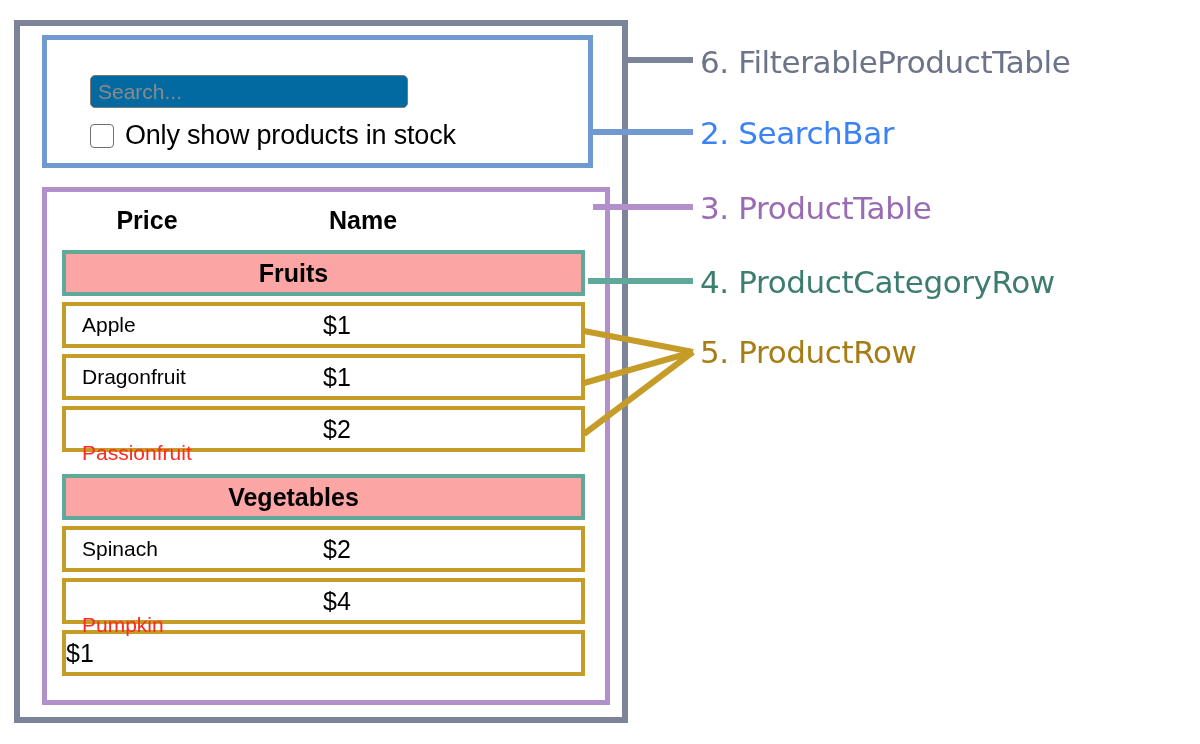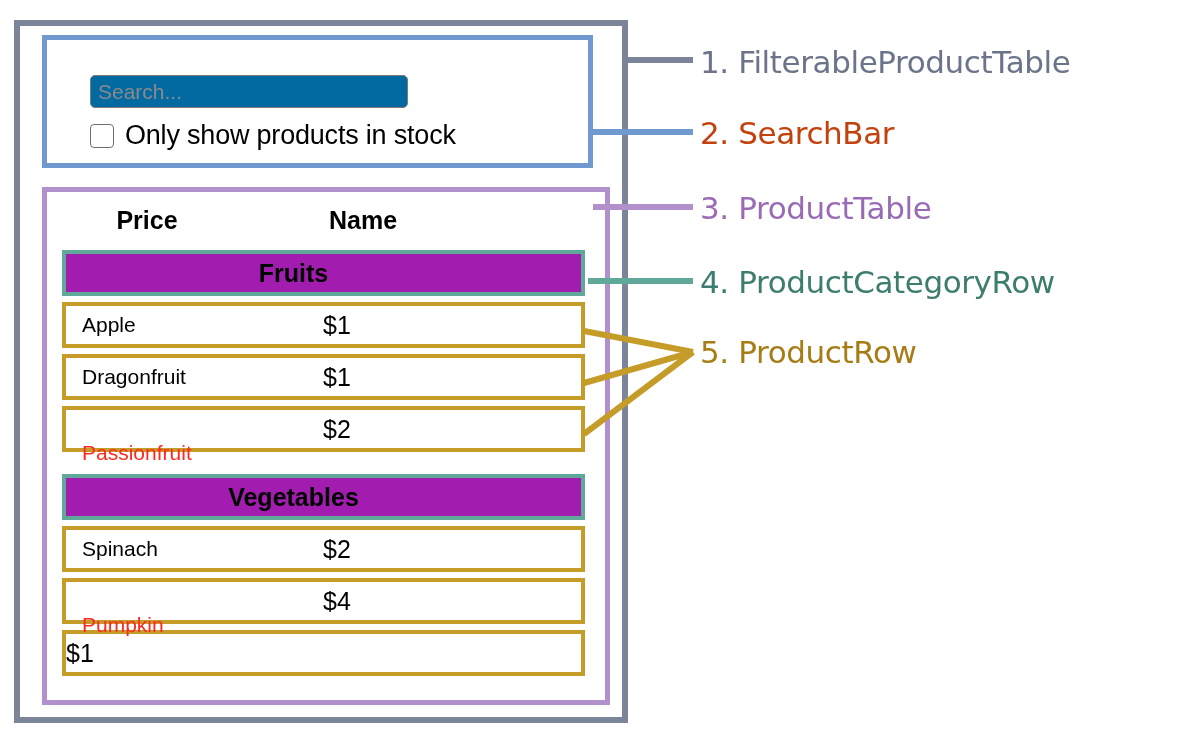--- a/index.html
+++ b/index.html
@@ -115,21 +115,21 @@
   .rows {
     position: absolute;
     left: 62px;
     top: 250px;
     width: 523px;
   }
   .category-row {
     box-sizing: border-box;
     height: 46px;
     border: 4px solid #5fa89a;
-    background: #a21caf;
+    background: #fca5a5;
     display: flex;
     align-items: center;
     justify-content: center;
     margin-bottom: 6px;
   }
   .category-row .label {
     font-size: 25px;
     font-weight: bold;
     color: #000;
     transform: translateX(-30px);
@@ -169,21 +169,21 @@
 
   
   .legend-label {
     position: absolute;
     font-family: "DejaVu Sans", sans-serif;
     font-size: 31px;
     letter-spacing: -0.4px;
     white-space: nowrap;
   }
   #legend-1 { left: 700px; top: 44px;  color: #6b7489; }
-  #legend-2 { left: 700px; top: 115px; color: #c2410c; }
+  #legend-2 { left: 700px; top: 115px; color: #3b82f6; }
   #legend-3 { left: 700px; top: 190px; color: #9a6bb5; }
   #legend-4 { left: 700px; top: 264px; color: #3d7d70; }
   #legend-5 { left: 700px; top: 334px; color: #a67c14; }
 </style>
 </head>
 <body>
 
 <div id="filterable-product-table"></div>
 
 <div id="search-bar"></div>
@@ -241,17 +241,17 @@
 <svg id="annotations" viewBox="0 0 1200 744" width="1200" height="744">
   <line x1="625" y1="60" x2="693" y2="60" stroke="#7b8499" stroke-width="6"></line>
   <line x1="590" y1="132" x2="693" y2="132" stroke="#6f99cf" stroke-width="6"></line>
   <line x1="593" y1="207" x2="693" y2="207" stroke="#b190cb" stroke-width="6"></line>
   <line x1="588" y1="281" x2="693" y2="281" stroke="#5fa89a" stroke-width="6"></line>
   <polyline points="584,331 693,352" fill="none" stroke="#c69c29" stroke-width="6"></polyline>
   <polyline points="584,383 693,352" fill="none" stroke="#c69c29" stroke-width="6"></polyline>
   <polyline points="584,434 693,352" fill="none" stroke="#c69c29" stroke-width="6"></polyline>
 </svg>
 
-<div class="legend-label" id="legend-1">1. FilterableProductTable</div>
+<div class="legend-label" id="legend-1">6. FilterableProductTable</div>
 <div class="legend-label" id="legend-2">2. SearchBar</div>
 <div class="legend-label" id="legend-3">3. ProductTable</div>
 <div class="legend-label" id="legend-4">4. ProductCategoryRow</div>
 <div class="legend-label" id="legend-5">5. ProductRow</div>
 
 </body></html>

